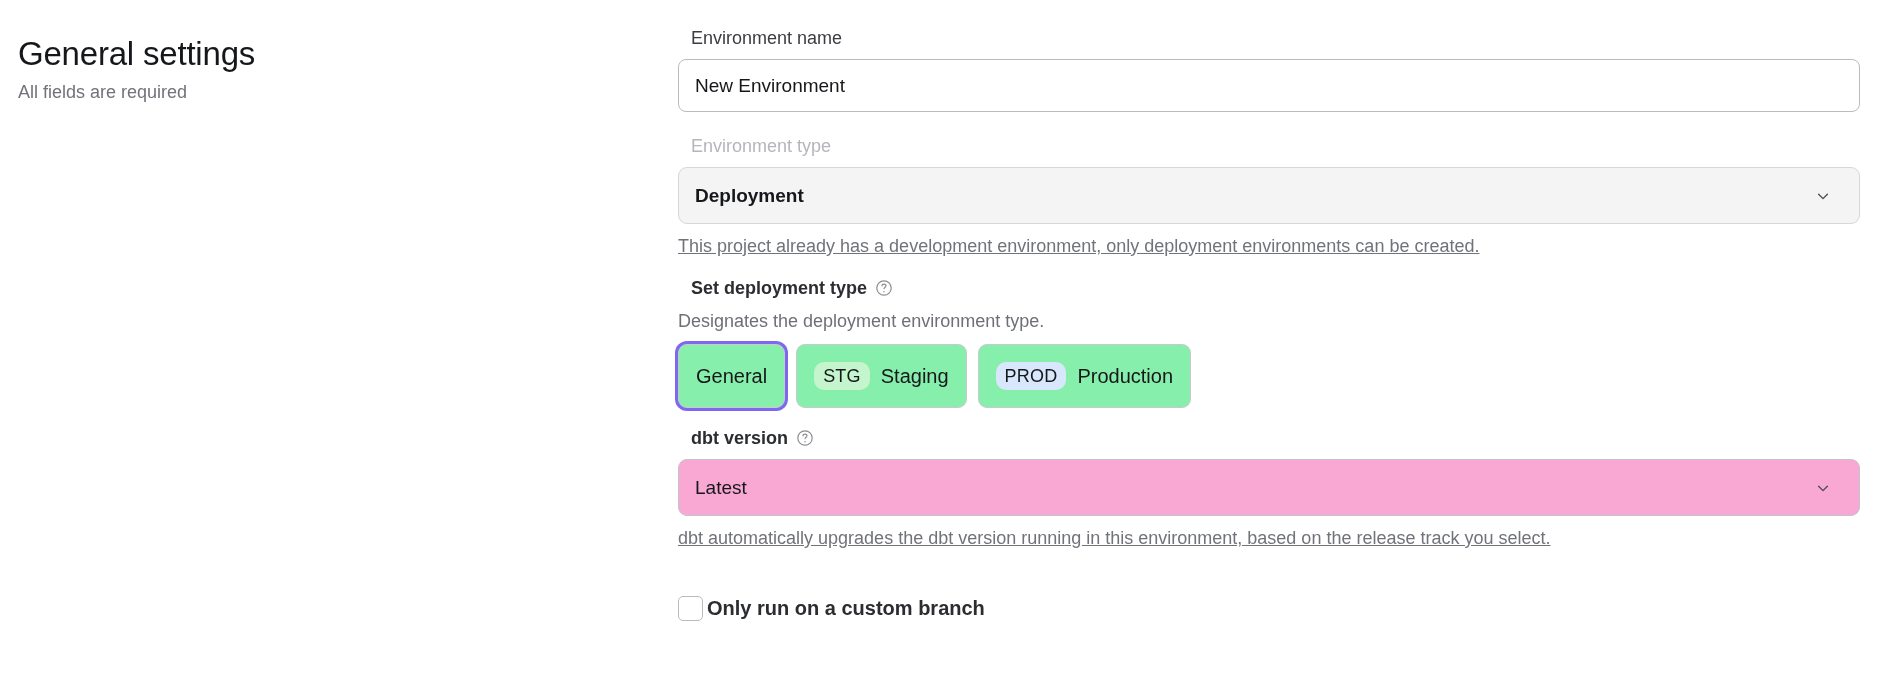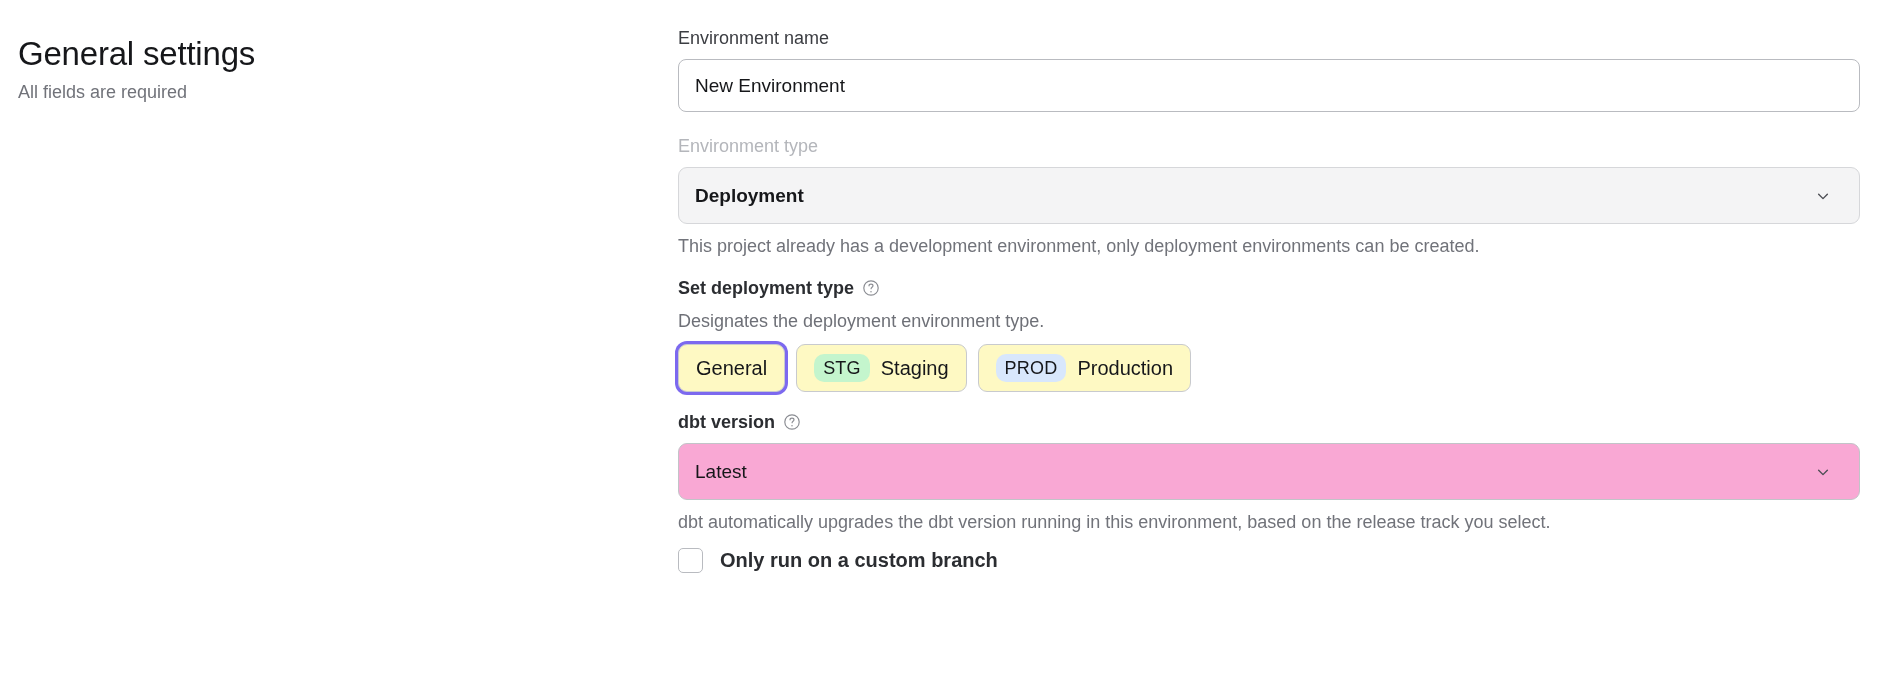--- a/index.html
+++ b/index.html
@@ -52,21 +52,21 @@
     left: 678px;
     top: 26px;
     width: 1182px;
   }
 
   .field-label {
     font-size: 18px;
     line-height: 24px;
     font-weight: 400;
     color: #3b3d42;
-    margin: 0 0 9px 0;
+    margin: 0 0 9px 13px;
     display: flex;
     align-items: center;
     gap: 7px;
   }
   .field-label.disabled { color: #b4b6bb; }
   .field-label.strong { font-weight: 700; color: #2b2d31; gap: 8px; }
 
   .help-icon {
     display: inline-flex;
     align-items: center;
@@ -120,20 +120,21 @@
     color: #4c4e54;
     pointer-events: none;
   }
   .chev svg { display: block; }
 
   .helper-text {
     font-size: 18px;
     line-height: 24px;
     color: #71737a;
     margin-top: 10px;
+    text-decoration: underline;
   }
 
   .section-gap-lg { margin-top: 22px; }
   .section-gap-md { margin-top: 18px; }
 
   .sub-desc {
     font-size: 18px;
     line-height: 24px;
     color: #6e7077;
     margin-top: 6px;
@@ -144,25 +145,25 @@
   .seg-row {
     display: flex;
     align-items: center;
     gap: 11px;
   }
   .seg-btn {
     position: relative;
     display: inline-flex;
     align-items: center;
     gap: 11px;
-    height: 48px;
+    height: 64px;
     padding: 0 17px;
     border: 1px solid #c8cace;
     border-radius: 9px;
-    background: #fef9c3;
+    background: #86efac;
     font-family: "Liberation Sans", sans-serif;
     font-size: 20px;
     color: #16171a;
     cursor: pointer;
   }
   .seg-btn.focused {
     box-shadow: 0 0 0 3px #7c69ef;
   }
   .seg-badge {
     display: inline-flex;
@@ -174,22 +175,22 @@
     font-size: 18px;
     font-weight: 400;
     color: #16171a;
     letter-spacing: 0.2px;
   }
 
   
   .check-row {
     display: flex;
     align-items: center;
-    gap: 17px;
-    margin-top: 14px;
+    gap: 4px;
+    margin-top: 46px;
   }
   .checkbox {
     width: 25px;
     height: 25px;
     flex: 0 0 25px;
     border: 1px solid #b9bbc0;
     border-radius: 5px;
     background: #ffffff;
     cursor: pointer;
   }

